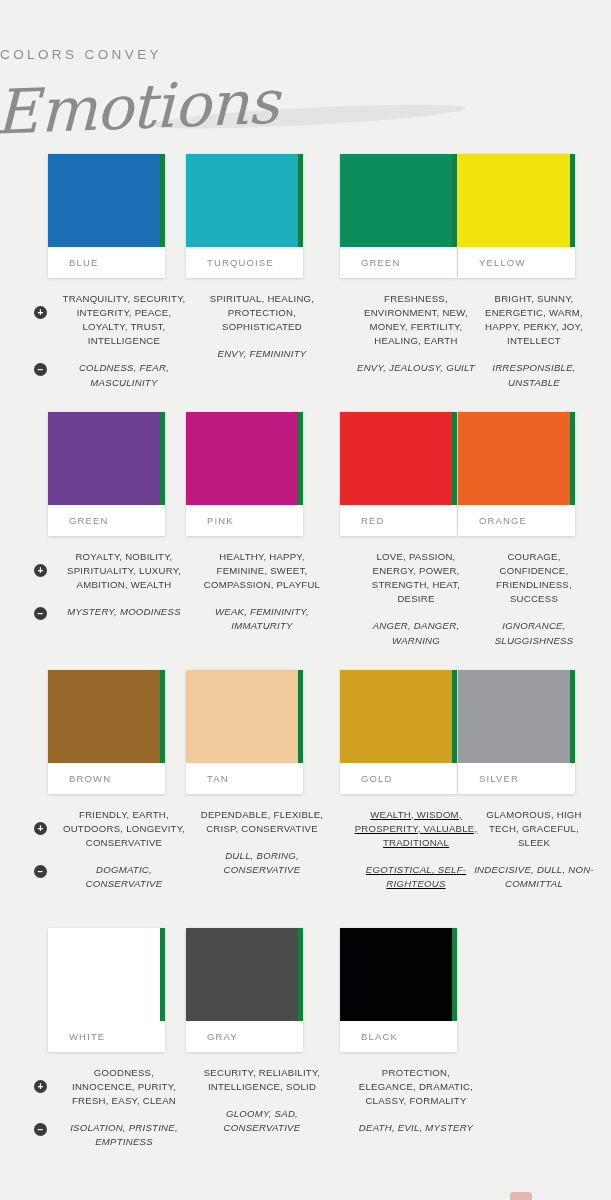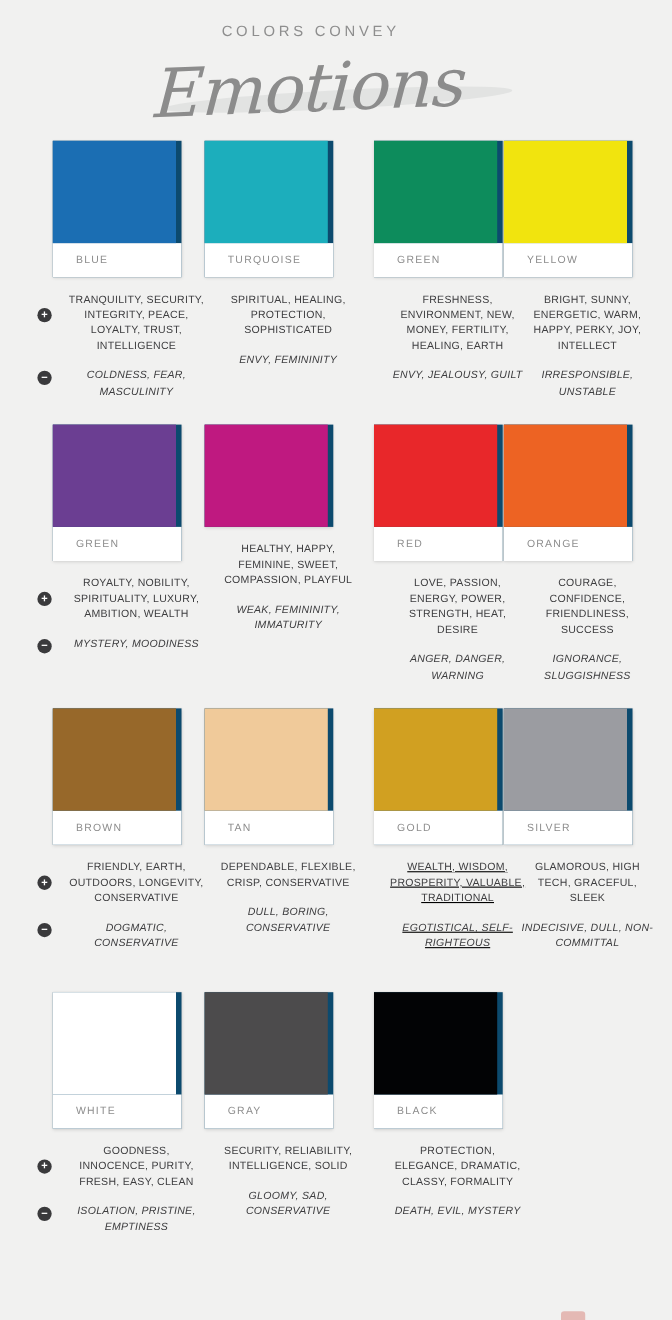--- a/index.html
+++ b/index.html
@@ -11,22 +11,21 @@
     height: 1200px;
     background: #f1f1f0;
     font-family: "Liberation Sans", sans-serif;
     overflow: hidden;
     position: relative;
   }
 
   
   .header {
     width: 565px;
-    padding-top: 22px;
-    text-align: center;
+    padding-top: 48px;
     position: relative;
   }
   .kicker {
     font-size: 13.5px;
     letter-spacing: 3.4px;
     color: #8e8e8e;
     font-weight: 400;
     text-transform: uppercase;
     line-height: 1;
   }
@@ -77,21 +76,21 @@
   }
   .cell.c0 { left: 48px; }
   .cell.c1 { left: 186px; }
   .cell.c2 { left: 340px; }
   .cell.c3 { left: 458px; }
 
   
   .card {
     position: relative;
     width: 117px;
-    background: #0c4a6e;
+    background: #15803d;
     box-shadow: 0 1px 3px rgba(0,0,0,0.13), 0 0 1px rgba(0,0,0,0.08);
   }
   .swatch {
     width: 112px;
     height: 93px;
     margin-left: 0px;
     position: relative;
     top: 0;
     left: 0;
   }
@@ -217,20 +216,21 @@
         <div class="traits" style="position: relative;">
           <div class="badge plus">+</div>
           <div class="badge minus" style="top: 57px;">−</div>
           <div class="trait-pos">ROYALTY, NOBILITY, SPIRITUALITY, LUXURY, AMBITION, WEALTH</div>
           <div class="trait-neg">MYSTERY, MOODINESS</div>
         </div>
       </div>
       <div class="cell c1">
         <div class="card">
           <div class="swatch" style="background: rgb(191, 25, 128);"></div>
+          <div class="label-plate">PINK</div>
         </div>
         <div class="traits" style="position: relative;">
           <div class="trait-pos">HEALTHY, HAPPY, FEMININE, SWEET, COMPASSION, PLAYFUL</div>
           <div class="trait-neg">WEAK, FEMININITY, IMMATURITY</div>
         </div>
       </div>
       <div class="cell c2">
         <div class="card">
           <div class="swatch" style="background: rgb(232, 39, 42);"></div>
           <div class="label-plate">RED</div>

